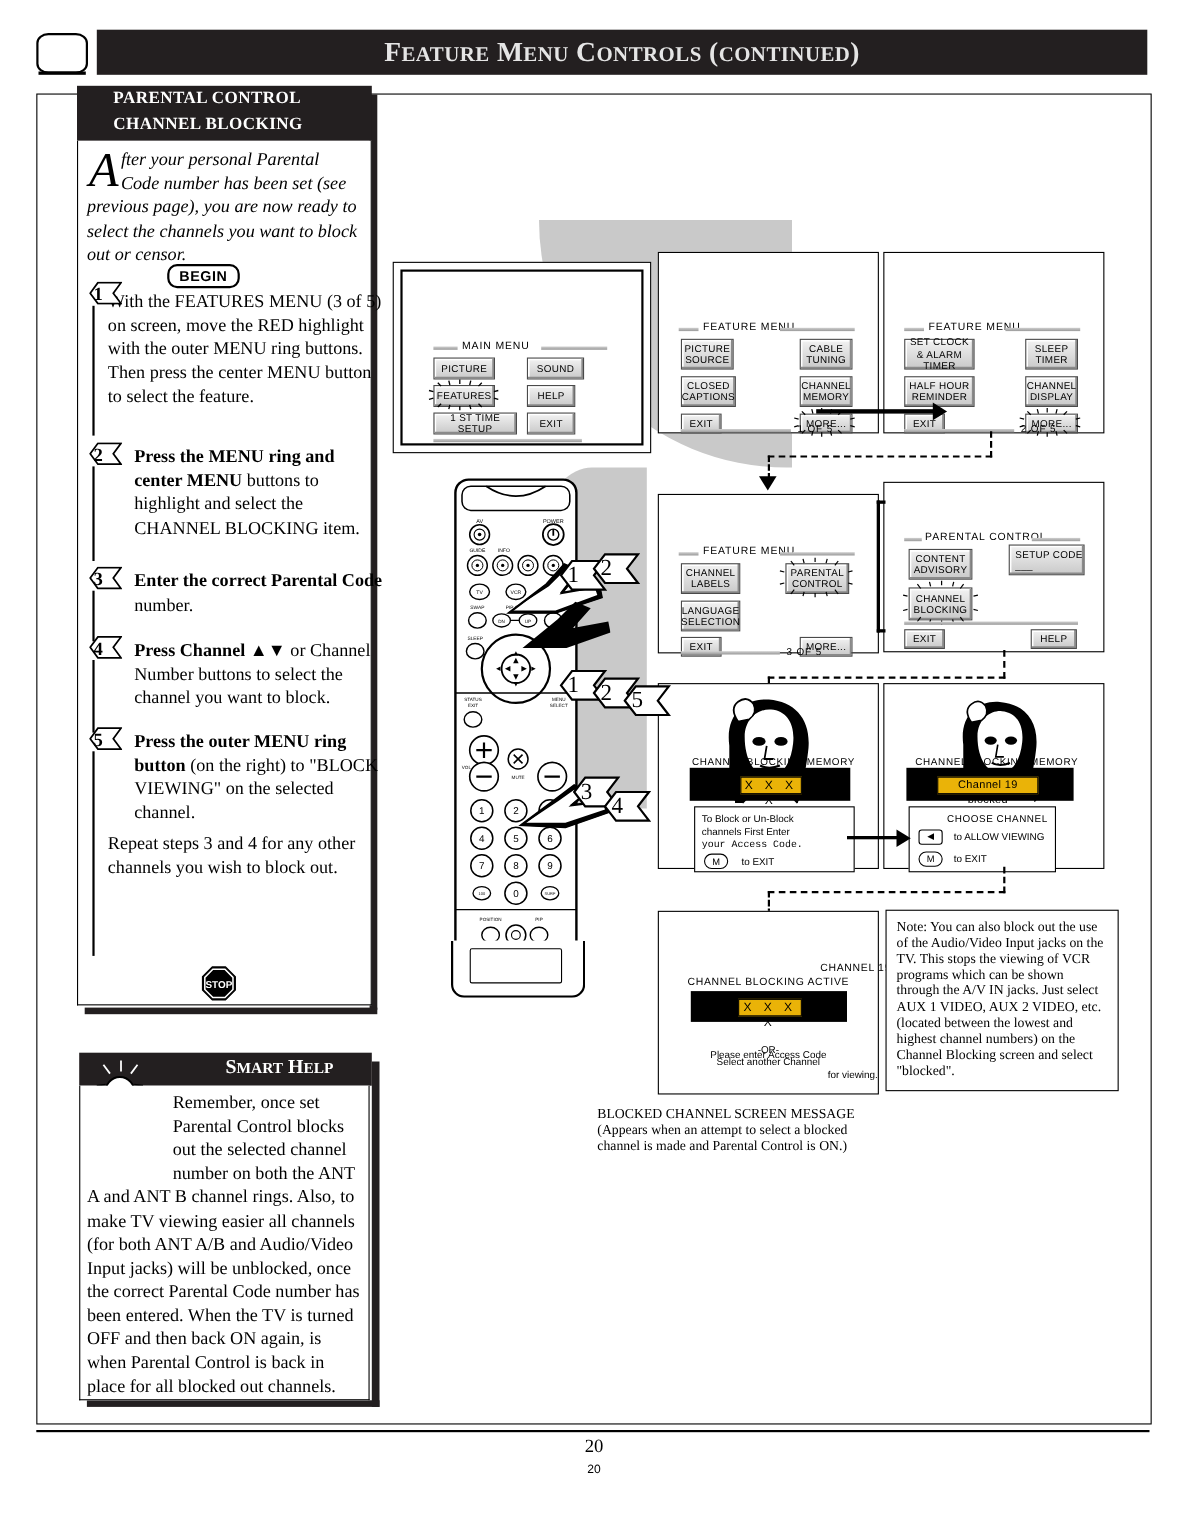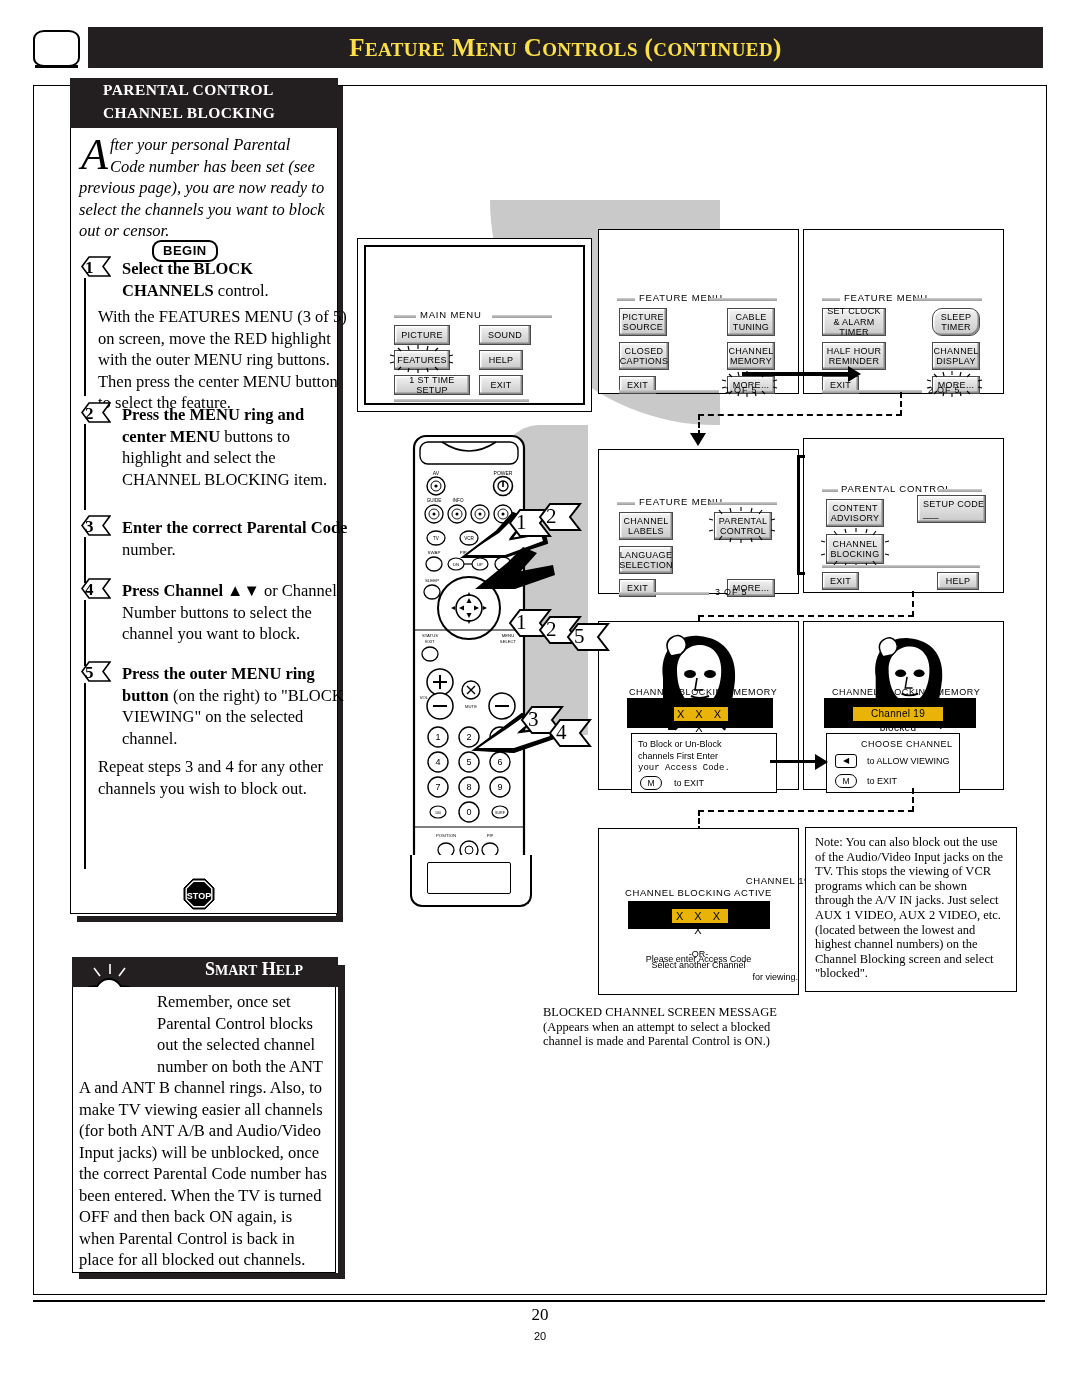--- a/index.html
+++ b/index.html
@@ -5,21 +5,21 @@
   html,body{margin:0;padding:0;background:#fff;}
   body{width:1080px;height:1397px;position:relative;font-family:"Liberation Serif",serif;color:#000;}
   .page{position:absolute;left:0;top:0;width:1080px;height:1397px;}
 
   
   .tv-icon{position:absolute;left:33px;top:30px;width:47px;height:40px;}
   .tv-icon .scr{position:absolute;left:0;top:0;width:43px;height:33px;border:2.5px solid #000;border-radius:11px/9px;background:#fff;}
   .tv-icon .base{position:absolute;left:2px;top:35px;width:43px;height:3px;background:#000;}
   .title-bar{position:absolute;left:88px;top:27px;width:955px;height:41px;background:#231f20;}
   .title-txt{position:absolute;left:0;top:0;width:955px;height:41px;line-height:41px;text-align:center;
-    color:#fde047;font-family:"Liberation Serif",serif;font-weight:bold;font-size:25px;letter-spacing:.4px;}
+    color:#e5e5e5;font-family:"Liberation Serif",serif;font-weight:bold;font-size:25px;letter-spacing:.4px;}
   .sc{font-size:19px;}
 
   
   .frame{position:absolute;left:33px;top:85px;width:1012px;height:1208px;border:1.5px solid #000;}
   .blk-head{position:absolute;left:70px;top:78px;width:268px;height:50px;background:#231f20;}
   .blk-head .l1{position:absolute;left:33px;top:3px;font-weight:bold;font-size:15.5px;color:#fff;letter-spacing:.4px;}
   .blk-head .l2{position:absolute;left:33px;top:26px;font-weight:bold;font-size:15.5px;color:#fff;letter-spacing:.4px;}
   .lbody{position:absolute;left:70px;top:128px;width:266px;min-height:785px;border:1.5px solid #000;border-top:none;background:#fff;}
   .lshadow{position:absolute;left:336px;top:86px;width:7px;height:832px;background:#231f20;}
   .lshadow2{position:absolute;left:77px;top:916px;width:266px;height:6px;background:#231f20;}
@@ -126,23 +126,20 @@
   </div>
 
   <div class="begin">BEGIN</div>
 
   <div class="step" style="left:96px;top:258px;">
     <div class="stepnum">
       <svg class="dia" viewBox="0 0 30 21">
           <polygon points="1,10.5 8,1 29,1 22,10.5 29,20 8,20" fill="#fff" stroke="#000" stroke-width="1.6"></polygon>
         </svg>
       <span>1</span>
-    </div>
-    <div class="t">
-      <span class="b">Select the BLOCK CHANNELS</span><span> control.</span>
     </div>
     <div style="padding-left:2px;margin-top:5px;">With the FEATURES MENU (3 of 5) on screen, move the RED highlight with the outer MENU ring buttons. Then press the center MENU button to select the feature.</div>
   </div>
   <div class="stepbar" style="left:84px;top:278px;height:118px;"></div>
 
   <div class="step" style="left:96px;top:404px;">
     <div class="stepnum">
       <svg class="dia" viewBox="0 0 30 21">
           <polygon points="1,10.5 8,1 29,1 22,10.5 29,20 8,20" fill="#fff" stroke="#000" stroke-width="1.6"></polygon>
         </svg>
@@ -300,21 +297,21 @@
     <div class="pageof" style="left:126px;top:155px;">1 OF 5</div>
   </div>
 
   <div class="tvpanel" style="left:803px;top:229px;width:199px;height:163px;">
     <div class="rule" style="left:18px;top:68px;width:18px;"></div>
     <div class="menutitle" style="left:40px;top:62px;">FEATURE MENU</div>
     <div class="rule" style="left:110px;top:68px;width:68px;"></div>
     <div class="osdbtn" style="left:18px;top:78px;width:62px;height:26px;">SET CLOCK &amp; ALARM TIMER</div>
     <div class="osdbtn" style="left:18px;top:112px;width:62px;height:26px;">HALF HOUR REMINDER</div>
     <div class="osdbtn" style="left:18px;top:146px;width:35px;height:16px;">EXIT</div>
-    <div class="osdbtn" style="left:128px;top:78px;width:46px;height:26px;border-radius:10px;">SLEEP TIMER</div>
+    <div class="osdbtn" style="left:128px;top:78px;width:46px;height:26px;">SLEEP TIMER</div>
     <div class="osdbtn" style="left:128px;top:112px;width:46px;height:26px;">CHANNEL DISPLAY</div>
     <div class="osdbtn" style="left:128px;top:146px;width:46px;height:16px;">MORE...</div>
     <svg class="glow" style="left:122px;top:140px;width:58px;height:28px;" viewBox="0 0 58 28">
       <g stroke="#000" stroke-width="1.1">
         <line x1="8" y1="4" x2="11" y2="7"></line>
           <line x1="17" y1="2" x2="18" y2="6"></line>
           <line x1="26" y1="1" x2="26" y2="5"></line>
           <line x1="35" y1="2" x2="34" y2="6"></line>
           <line x1="44" y1="4" x2="41" y2="7"></line>
         <line x1="8" y1="24" x2="11" y2="21"></line>

